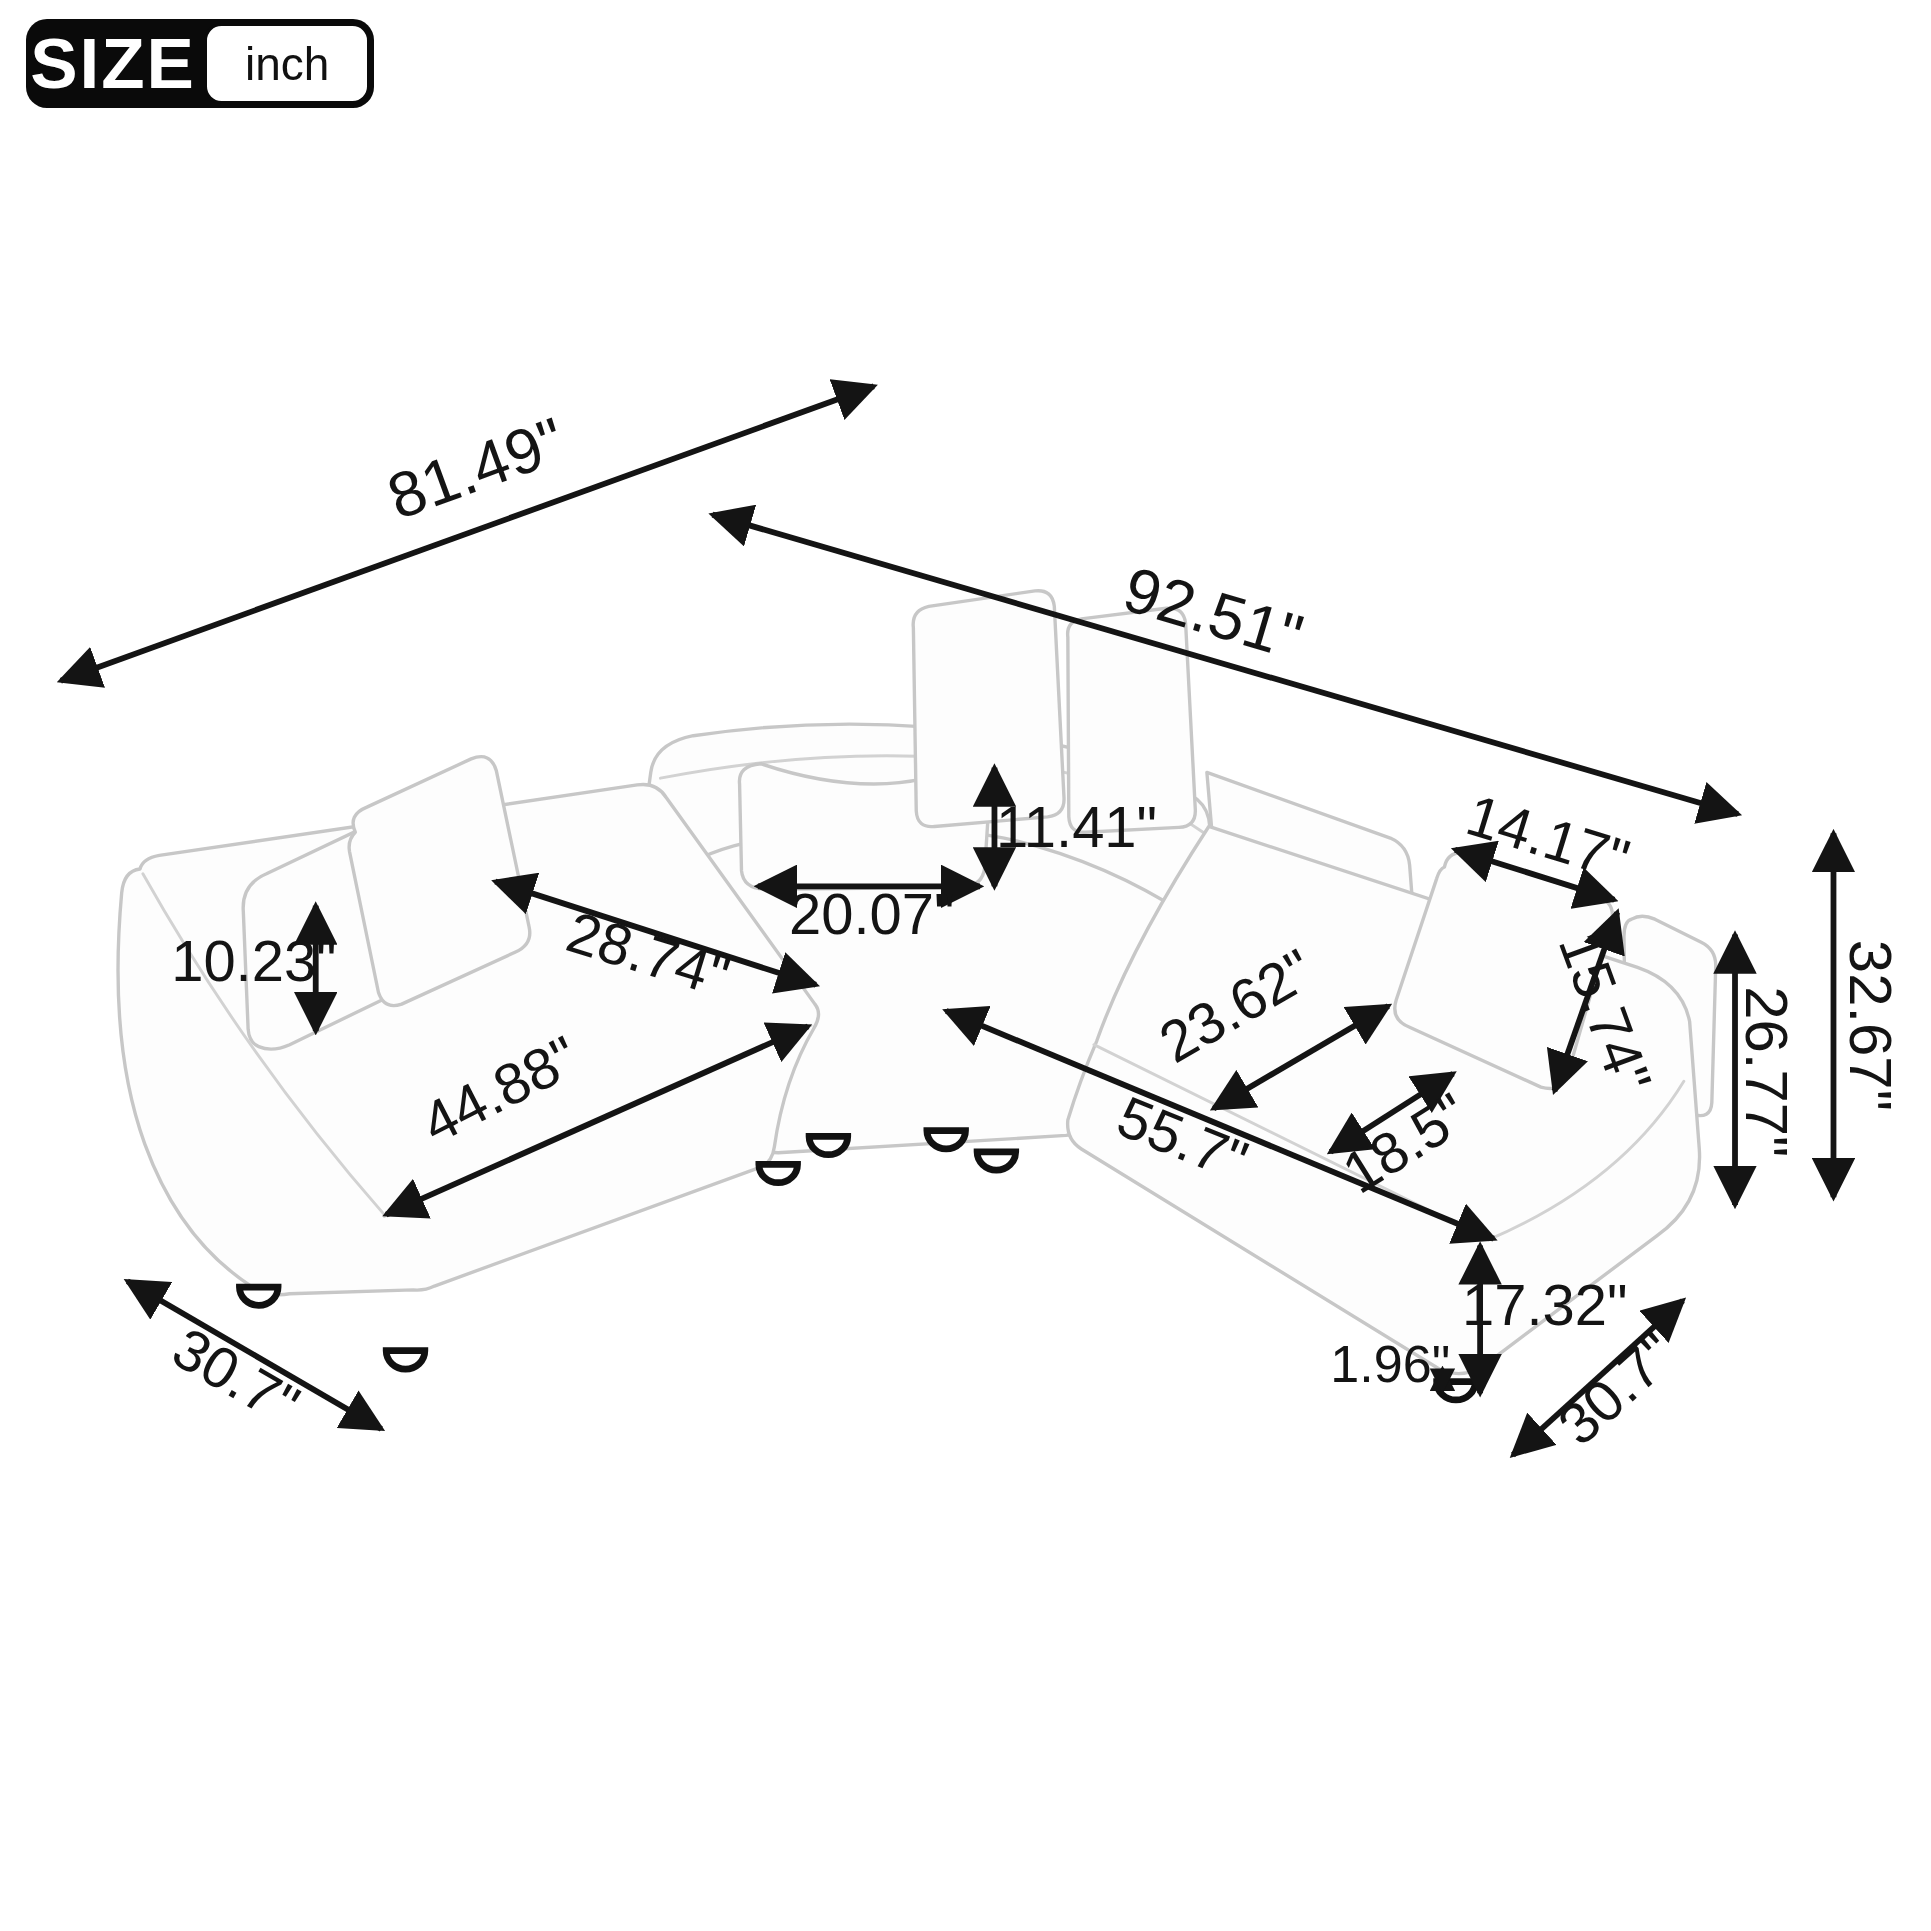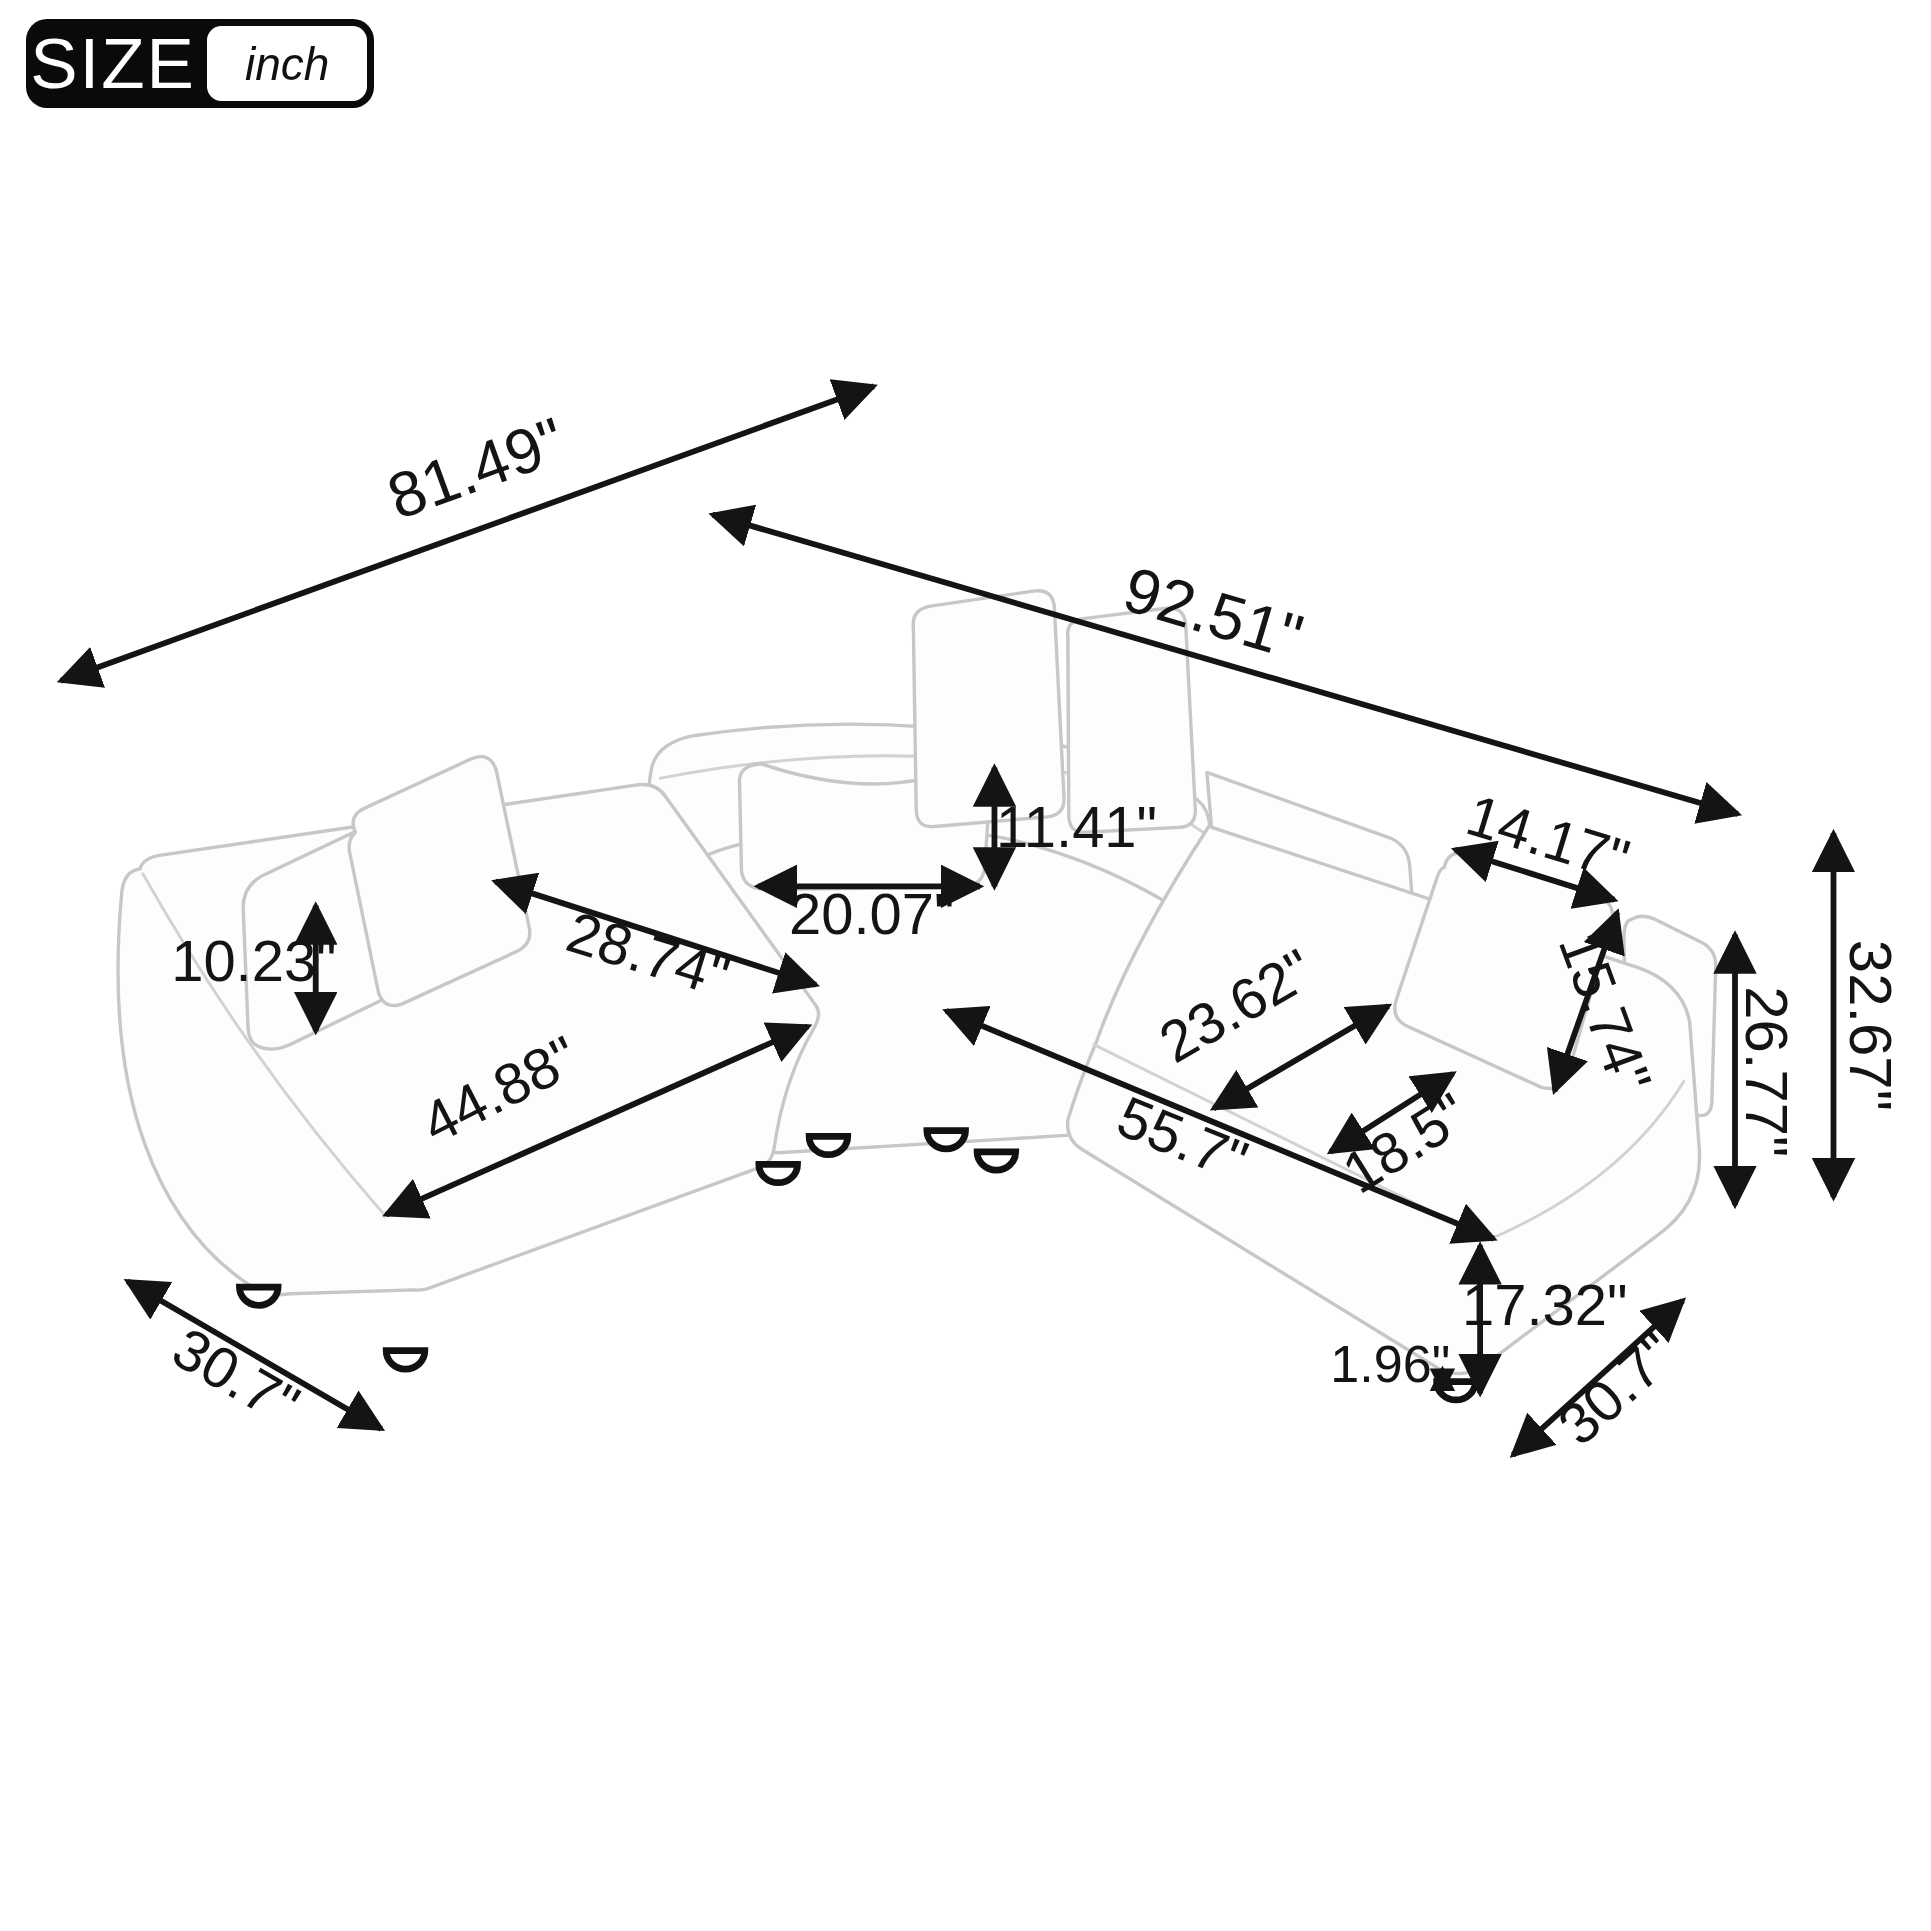--- a/index.html
+++ b/index.html
@@ -5,29 +5,29 @@
   html,body{margin:0;padding:0;}
   body{
     width:1931px;height:1931px;position:relative;background:#ffffff;
     font-family:"Liberation Sans",sans-serif;overflow:hidden;
   }
   .badge{
     position:absolute;left:26px;top:19.3px;width:348px;height:89px;
     background:#0a0a0a;border-radius:21px;display:flex;align-items:center;
   }
   .badge .size-label{
-    width:174px;text-align:center;color:#ffffff;font-size:71px;font-weight:400;
+    width:174px;text-align:center;color:#ffffff;font-size:71px;font-weight:700;
     letter-spacing:1.9px;line-height:89px;
   }
   .badge .unit-box{
     position:absolute;right:3.9px;top:3.9px;bottom:3.9px;width:166px;
     background:#ffffff;border:3.9px solid #0a0a0a;border-radius:17.4px;
     display:flex;align-items:center;justify-content:center;box-sizing:border-box;
   }
-  .badge .unit-label{color:#111;font-size:46px;font-style:italic;}
+  .badge .unit-label{color:#111;font-size:46px;}
   svg{position:absolute;left:0;top:0;}
   .sofa-fill{fill:#fdfdfd;stroke:#c7c7c7;stroke-width:3.5;stroke-linejoin:round;}
   .sofa-line{fill:none;stroke:#d2d2d2;stroke-width:3;stroke-linecap:round;}
   .leg{fill:#ffffff;stroke:#111111;stroke-width:7;}
   .dimline{stroke:#141414;stroke-width:6;fill:none;}
   .dimline-sm{stroke:#141414;stroke-width:3.5;fill:none;}
   text{fill:#141414;font-family:"Liberation Sans",sans-serif;}
   .dim{font-size:60px;}
   .dim-lg{font-size:66px;}
   .dim-md{font-size:62px;}

